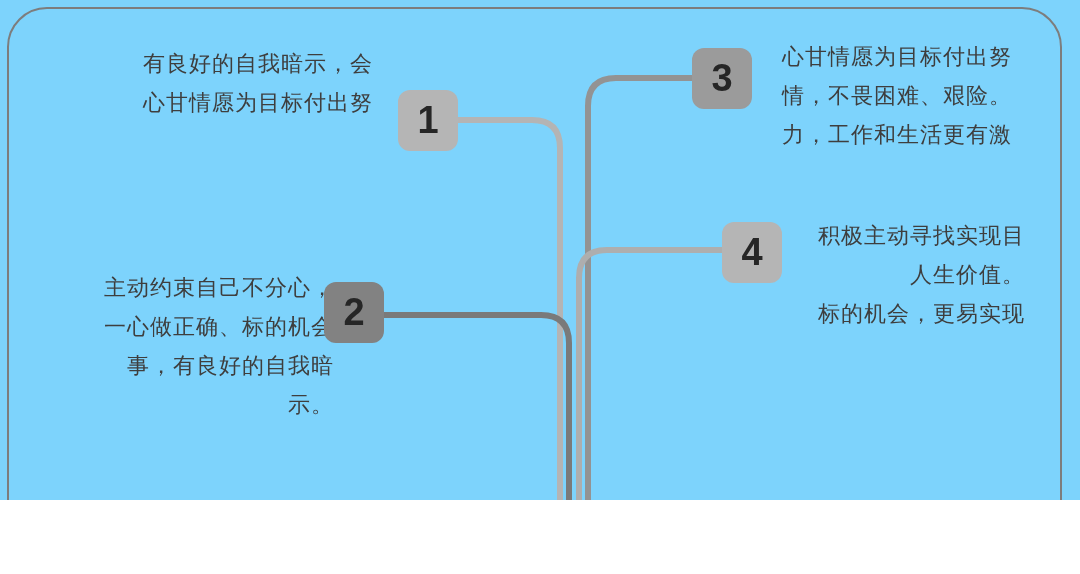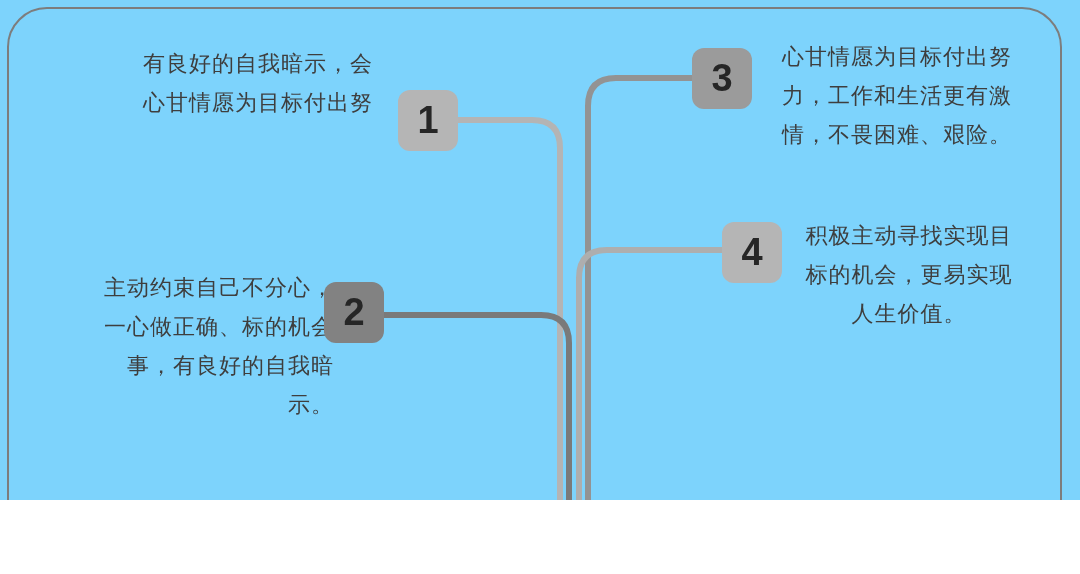--- a/index.html
+++ b/index.html
@@ -53,21 +53,21 @@
   .textblock {
     position: absolute;
     font-size: 22px;
     line-height: 39px;
     letter-spacing: 1px;
     color: #3e3e3e;
   }
   .text-1 { left: 118px; top: 44px;  width: 255px; text-align: right; }
   .text-2 { left: 92px;  top: 268px; width: 242px; text-align: right;  }
   .text-3 { left: 770px; top: 37px;  width: 242px; text-align: right;  }
-  .text-4 { left: 793px; top: 216px; width: 232px; text-align: center;  }
+  .text-4 { left: 793px; top: 216px; width: 232px; text-align: right;  }
   .stem-fade {
     position: absolute;
     left: 552px;
     top: 522px;
     width: 44px;
     height: 18px;
     background: linear-gradient(to bottom, rgba(255,255,255,0), #ffffff 90%);
   }
 </style>
 </head>
@@ -94,25 +94,25 @@
 
   <div class="textblock text-2">
     <div>主动约束自己不分心，</div>
     <div>一心做正确、标的机会</div>
     <div>事，有良好的自我暗示。</div>
   </div>
   <div class="badge badge-2" style="background: rgb(130, 130, 130);">2</div>
 
   <div class="textblock text-3">
     <div>心甘情愿为目标付出努</div>
+    <div>情，不畏困难、艰险。</div>
     <div>力，工作和生活更有激</div>
-    <div>情，不畏困难、艰险。</div>
   </div>
   <div class="badge badge-3" style="background: rgb(155, 155, 155);">3</div>
 
   <div class="textblock text-4">
     <div>积极主动寻找实现目</div>
+    <div>人生价值。</div>
     <div>标的机会，更易实现</div>
-    <div>人生价值。</div>
   </div>
   <div class="badge badge-4" style="background: rgb(181, 181, 181);">4</div>
 
 </div>
 
 </body></html>

